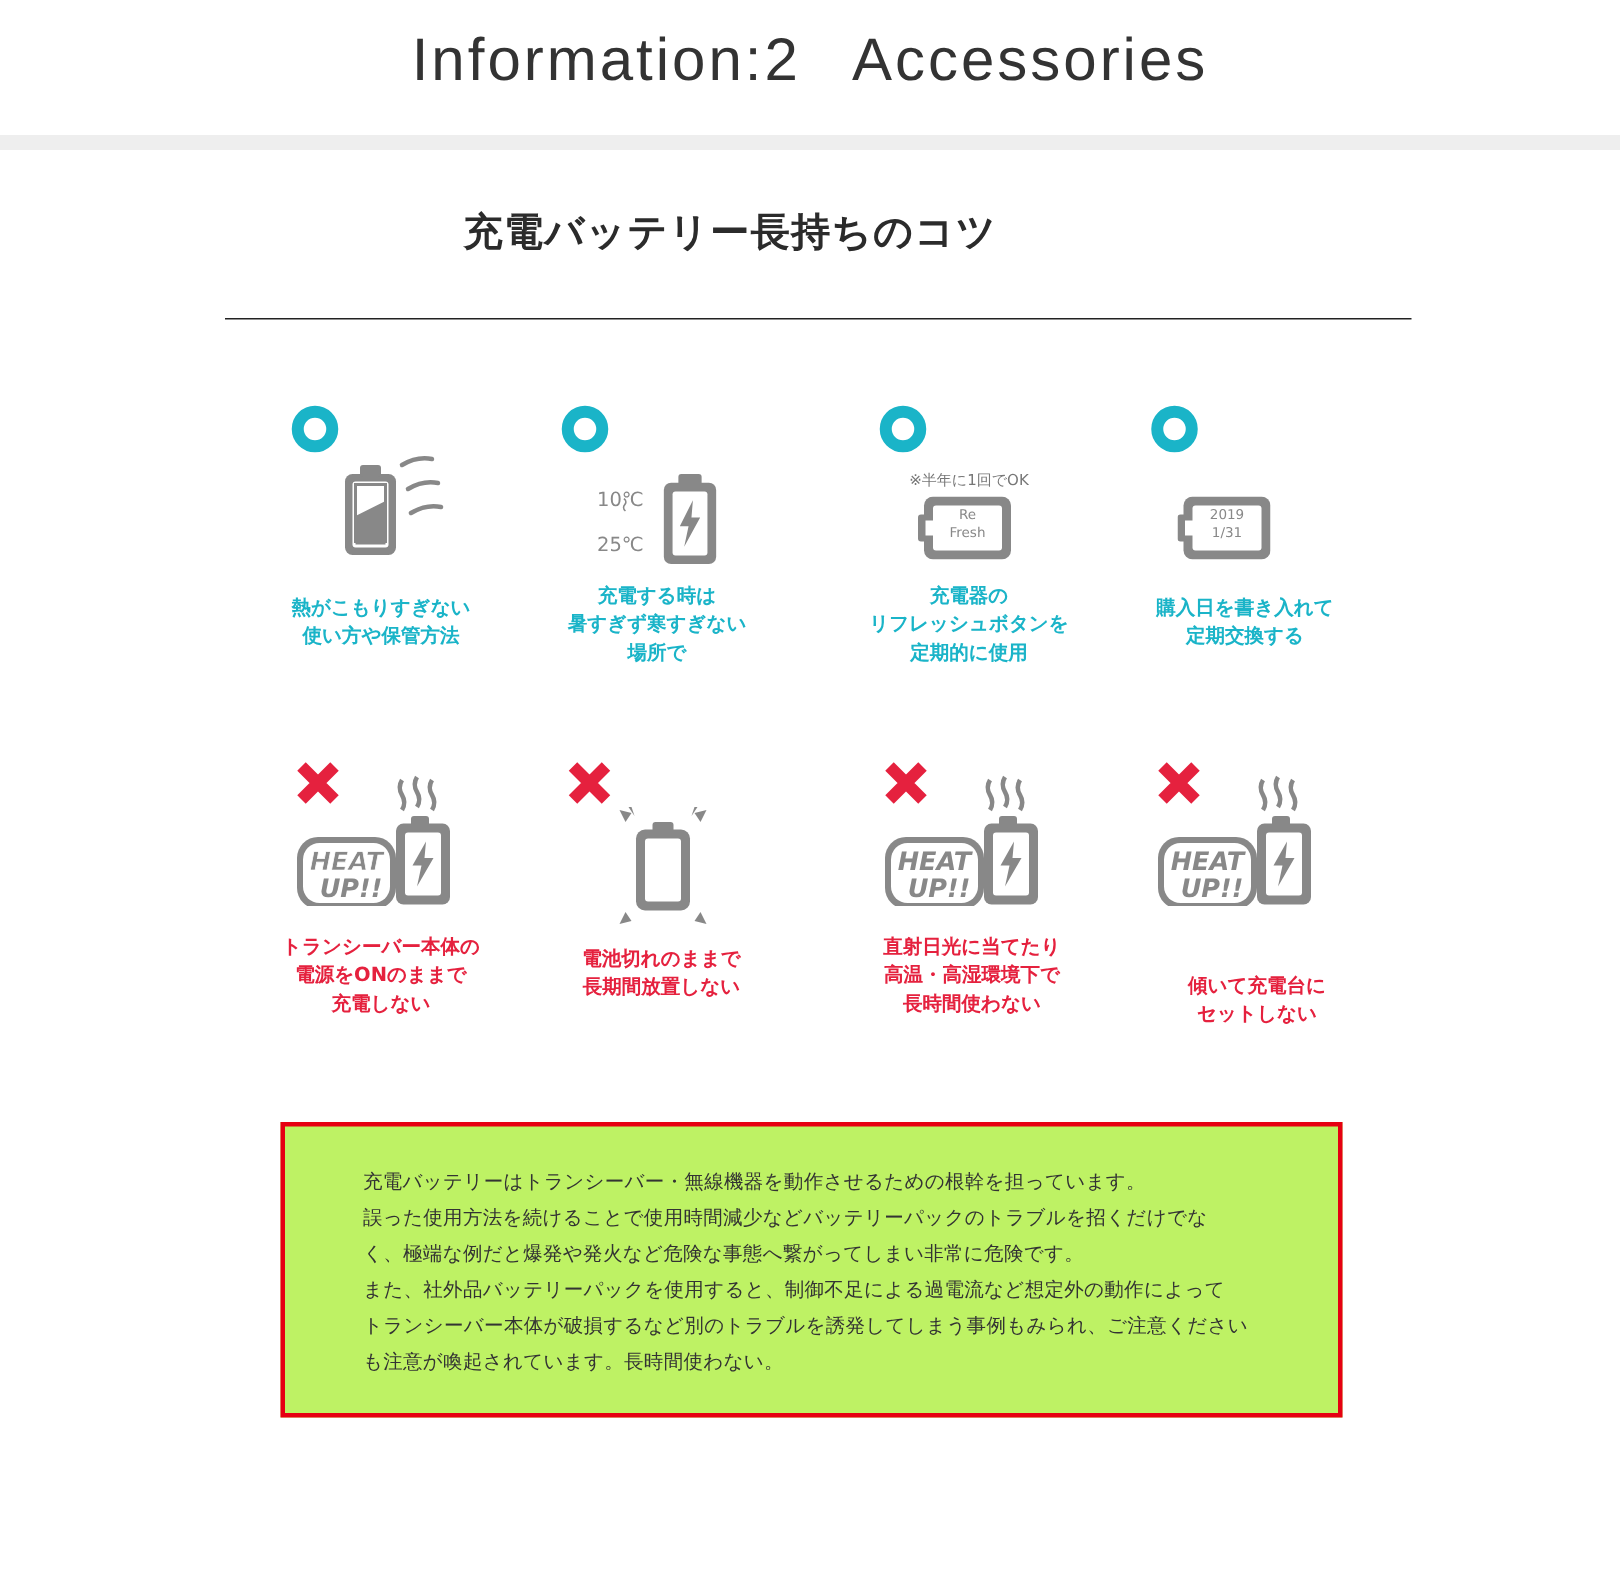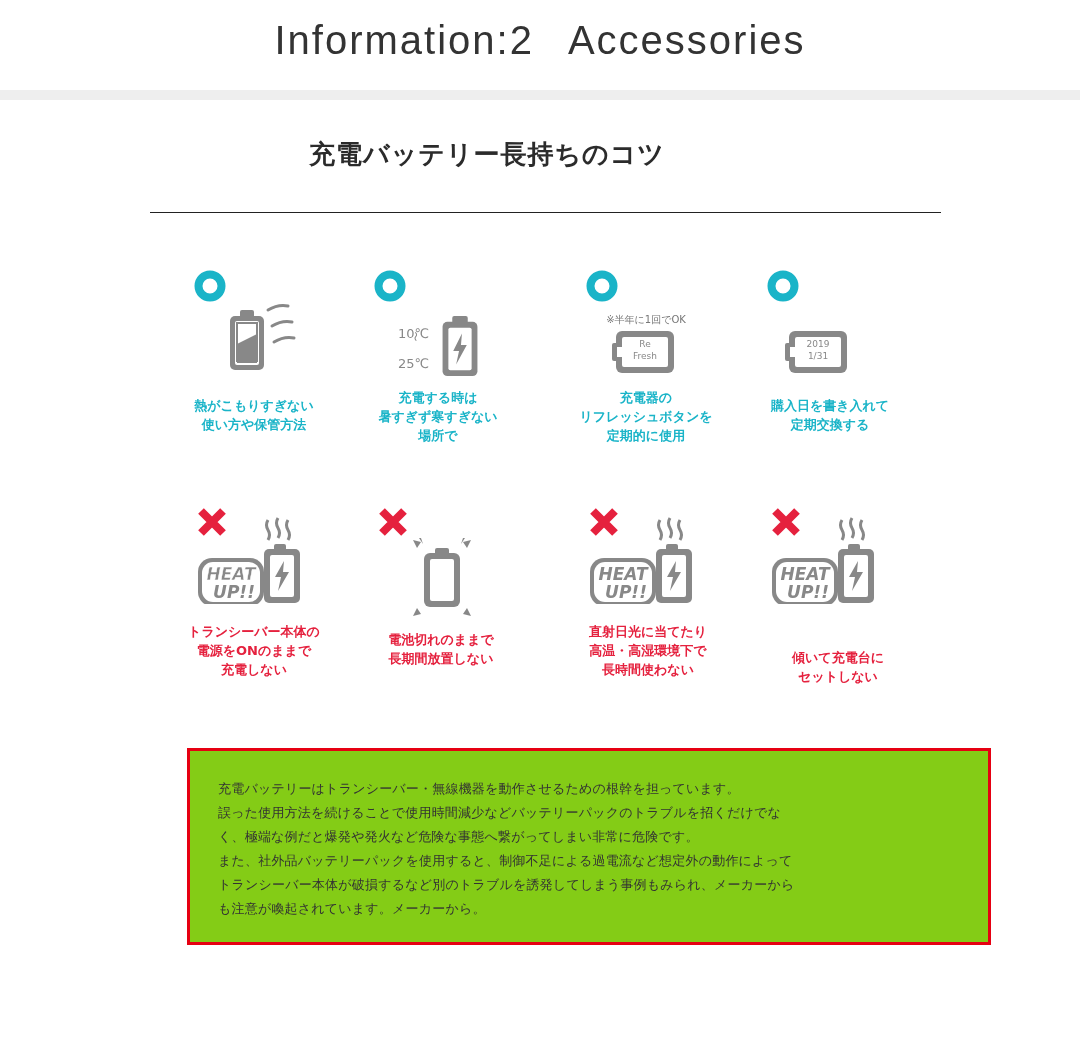--- a/index.html
+++ b/index.html
@@ -25,23 +25,23 @@
     .tip .mark { position: absolute; left: 0; top: 0; width: 32px; height: 32px; }
     .tip .icon { position: absolute; }
     .tip .caption {
       position: absolute; left: 0; width: 180px; text-align: center;
       font-size: 13px; font-weight: bold; line-height: 19px; white-space: pre-line;
     }
     .good .caption { color: #1ab4c8; }
     .bad .caption { color: #e5213e; }
 
     .notice {
-      position: absolute; left: 187px; top: 748px; width: 804px; height: 197px;
-      border: 3px solid #e60012; background: #84cc16;
-      padding: 26px 36px 0 28px;
+      position: absolute; left: 187px; top: 748px; width: 708px; height: 197px;
+      border: 3px solid #e60012; background: #bef264;
+      padding: 26px 36px 0 52px;
     }
     .notice p {
       font-size: 13px; line-height: 24px; color: #333333; letter-spacing: 0.2px;
     }
   </style>
 </head>
 <body>
 
 <div class="header">
   <h1 class="header-title"><span>Information:2</span><span class="sep"></span><span>Accessories</span></h1>
@@ -213,15 +213,15 @@
   </svg>
   <div class="caption" style="top:124px; left:-22px;margin-top:18px;">傾いて充電台に
 セットしない</div>
 </div>
 
 <div class="notice">
   <p>充電バッテリーはトランシーバー・無線機器を動作させるための根幹を担っています。</p>
   <p>誤った使用方法を続けることで使用時間減少などバッテリーパックのトラブルを招くだけでな</p>
   <p>く、極端な例だと爆発や発火など危険な事態へ繋がってしまい非常に危険です。</p>
   <p>また、社外品バッテリーパックを使用すると、制御不足による過電流など想定外の動作によって</p>
-  <p>トランシーバー本体が破損するなど別のトラブルを誘発してしまう事例もみられ、メーカーから</p>
-  <p>も注意が喚起されています。メーカーから。</p>
+  <p>トランシーバー本体が破損するなど別のトラブルを誘発してしまう事例もみられ、ご注意ください</p>
+  <p>も注意が喚起されています。長時間使わない。</p>
 </div>
 
 </body></html>

